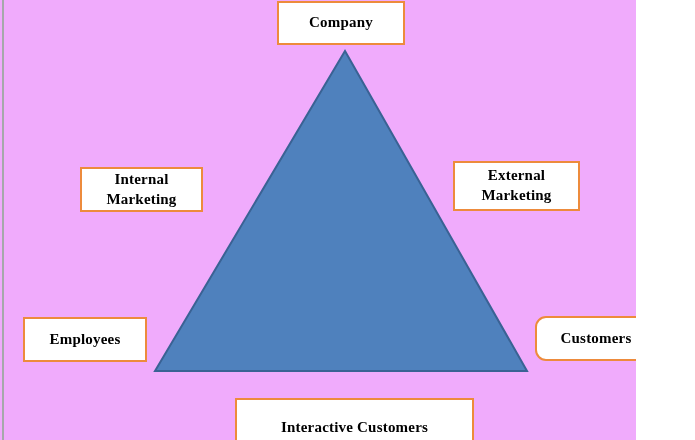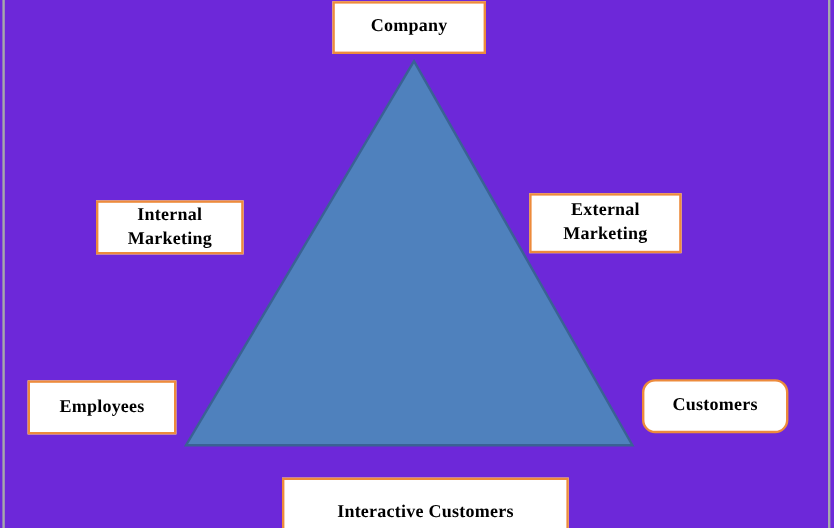--- a/index.html
+++ b/index.html
@@ -7,24 +7,25 @@
     margin: 0;
     padding: 0;
     background: #ffffff;
   }
   body {
     font-family: "Liberation Serif", "DejaVu Serif", serif;
   }
 
   #canvas {
     position: relative;
-    width: 695px;
+    width: 596px;
     height: 440px;
-    background: #6d28d9;
+    background: #f0abfc;
     overflow: hidden;
+    padding-left: 40px;
   }
 
   
   .page-rule {
     position: absolute;
     top: 0;
     width: 2px;
     height: 440px;
     background: #a6a8ab;
   }
@@ -59,21 +60,21 @@
   }
 
   .label-box .txt {
     display: block;
     white-space: pre-line;
   }
 
   
   #box-company            { left: 277px; top: 1px;   width: 128px; height: 44px; }
   #box-internal-marketing { left: 80px;  top: 167px; width: 123px; height: 45px; align-items: center; }
-  #box-external-marketing { left: 441px; top: 161px; width: 127px; height: 50px; text-align: center; }
+  #box-external-marketing { left: 453px; top: 161px; width: 127px; height: 50px; text-align: center; }
   #box-employees          { left: 23px;  top: 317px; width: 124px; height: 45px; }
   #box-customers          { left: 535px; top: 316px; width: 122px; height: 45px; }
   #box-interactive        { left: 235px; top: 398px; width: 239px; height: 60px; }
 </style>
 </head>
 <body>
 
 <div id="canvas">
 
   <div class="page-rule left" style="background: rgb(166, 168, 171);"></div>

